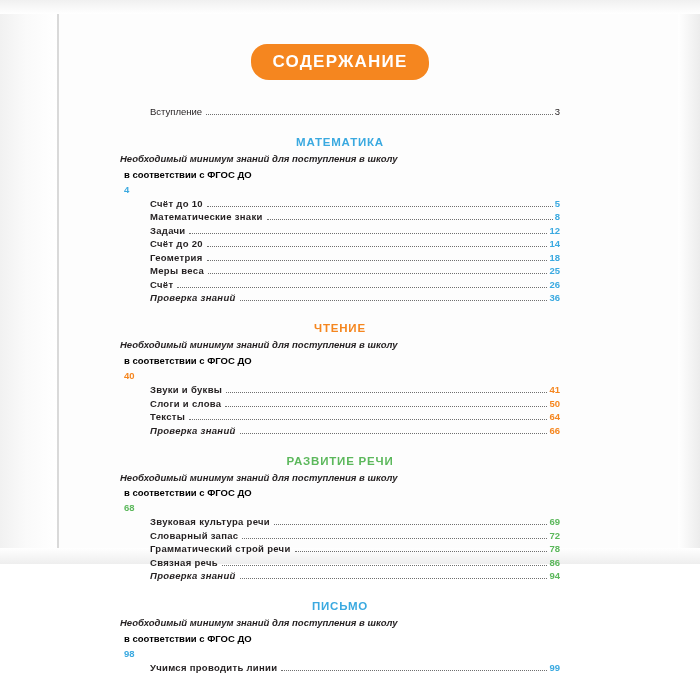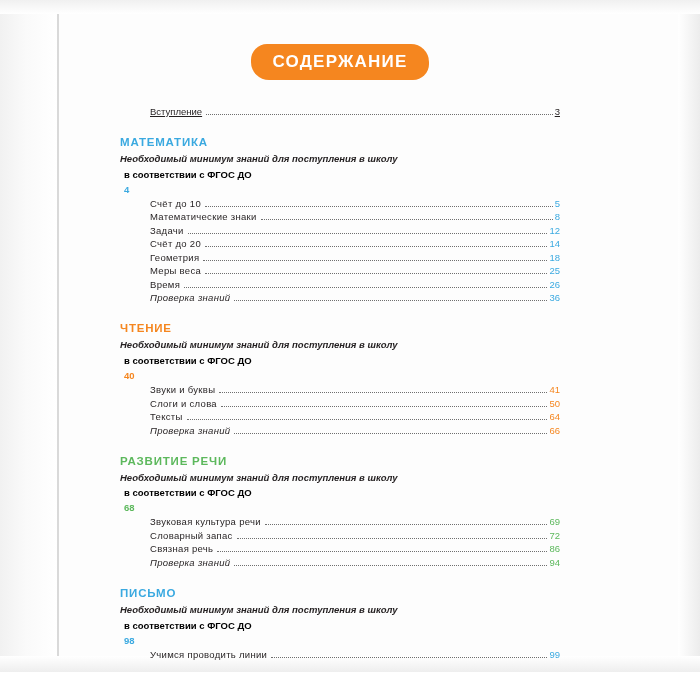--- a/index.html
+++ b/index.html
@@ -9,23 +9,24 @@
   body {
     width: 700px;
     height: 700px;
     background: #ffffff;
     font-family: "Liberation Sans", sans-serif;
     overflow: hidden;
   }
   .page {
     position: relative;
     width: 700px;
-    height: 672px;
+    height: 564px;
     background: #fdfdfd;
     box-sizing: border-box;
+    text-align: center;
   }
   
   .edge-left {
     position: absolute;
     left: 0; top: 0; bottom: 0;
     width: 58px;
     background: linear-gradient(to right, #f1f1f1 0%, #fafafa 45%, #ffffff 100%);
   }
   .spine {
     position: absolute;
@@ -98,21 +99,20 @@
     min-width: 8px;
   }
   .row .page-num {
     flex: 0 0 auto;
     font-size: 9.5px;
   }
 
   .row.intro {
     margin-left: 30px;
     margin-bottom: 8px;
-    text-decoration: underline;
   }
   .row.intro .label { color: #231f20; }
   .row.intro .page-num { color: #231f20; }
 
   
   .section {
     margin-bottom: 14px;
     margin-top: 19px;
   }
   .section-title {
@@ -151,21 +151,21 @@
     border-bottom: 1px dotted #6f6f6f;
     margin: 0 2px 2px 4px;
     height: 1px;
   }
   .min-row2 .page-num { flex: 0 0 auto; }
 
   .sub-rows {
     margin-left: 30px;
     margin-top: 3px;
   }
-  .sub-rows .row { margin-bottom: 2.5px; }
+  .sub-rows .row { margin-bottom: 2.5px; font-weight: bold; }
   .sub-rows .row .label { letter-spacing: 0.3px; }
   .row.italic .label {
     font-style: italic;
   }
 
   
   .c-math .section-title, .c-math .page-num { color: #3aa9e0; }
   .c-read .section-title, .c-read .page-num { color: #f5861f; }
   .c-speech .section-title, .c-speech .page-num { color: #5cb85c; }
   .c-write .section-title, .c-write .page-num { color: #3aa9e0; }
@@ -228,21 +228,21 @@
               <span class="label">Геометрия</span>
               <span class="dots"></span>
               <span class="page-num">18</span>
             </div>
             <div class="row">
               <span class="label">Меры  веса</span>
               <span class="dots"></span>
               <span class="page-num">25</span>
             </div>
             <div class="row">
-              <span class="label">Время</span>
+              <span class="label">Счёт</span>
               <span class="dots"></span>
               <span class="page-num">26</span>
             </div>
             <div class="row italic">
               <span class="label">Проверка  знаний</span>
               <span class="dots"></span>
               <span class="page-num">36</span>
             </div>
           </div>
         </div>
@@ -294,20 +294,25 @@
               <span class="label">Звуковая культура  речи</span>
               <span class="dots"></span>
               <span class="page-num">69</span>
             </div>
             <div class="row">
               <span class="label">Словарный  запас</span>
               <span class="dots"></span>
               <span class="page-num">72</span>
             </div>
             <div class="row">
+              <span class="label">Грамматический строй  речи</span>
+              <span class="dots"></span>
+              <span class="page-num">78</span>
+            </div>
+            <div class="row">
               <span class="label">Связная  речь</span>
               <span class="dots"></span>
               <span class="page-num">86</span>
             </div>
             <div class="row italic">
               <span class="label">Проверка  знаний</span>
               <span class="dots"></span>
               <span class="page-num">94</span>
             </div>
           </div>

